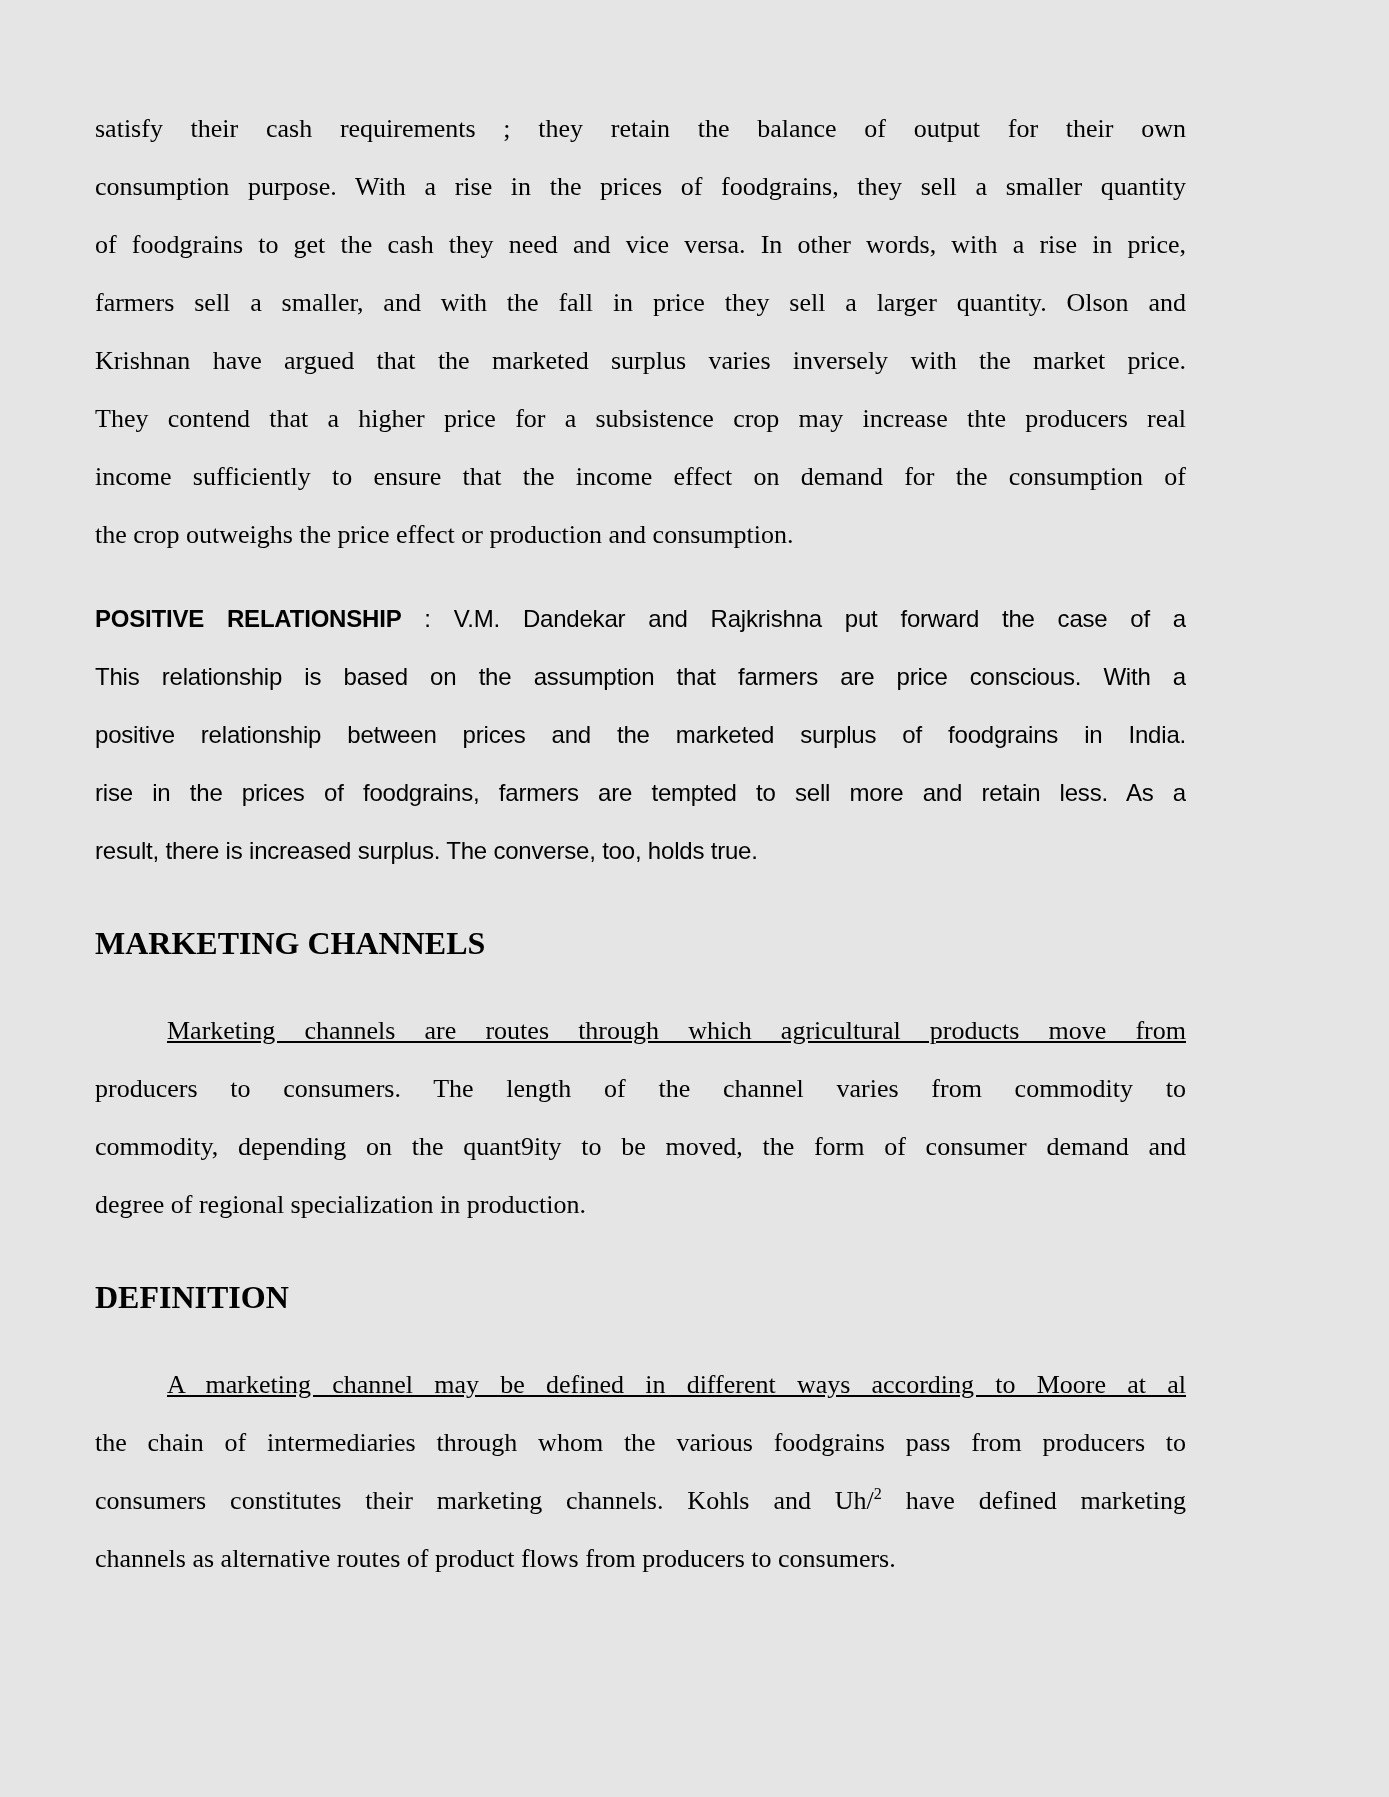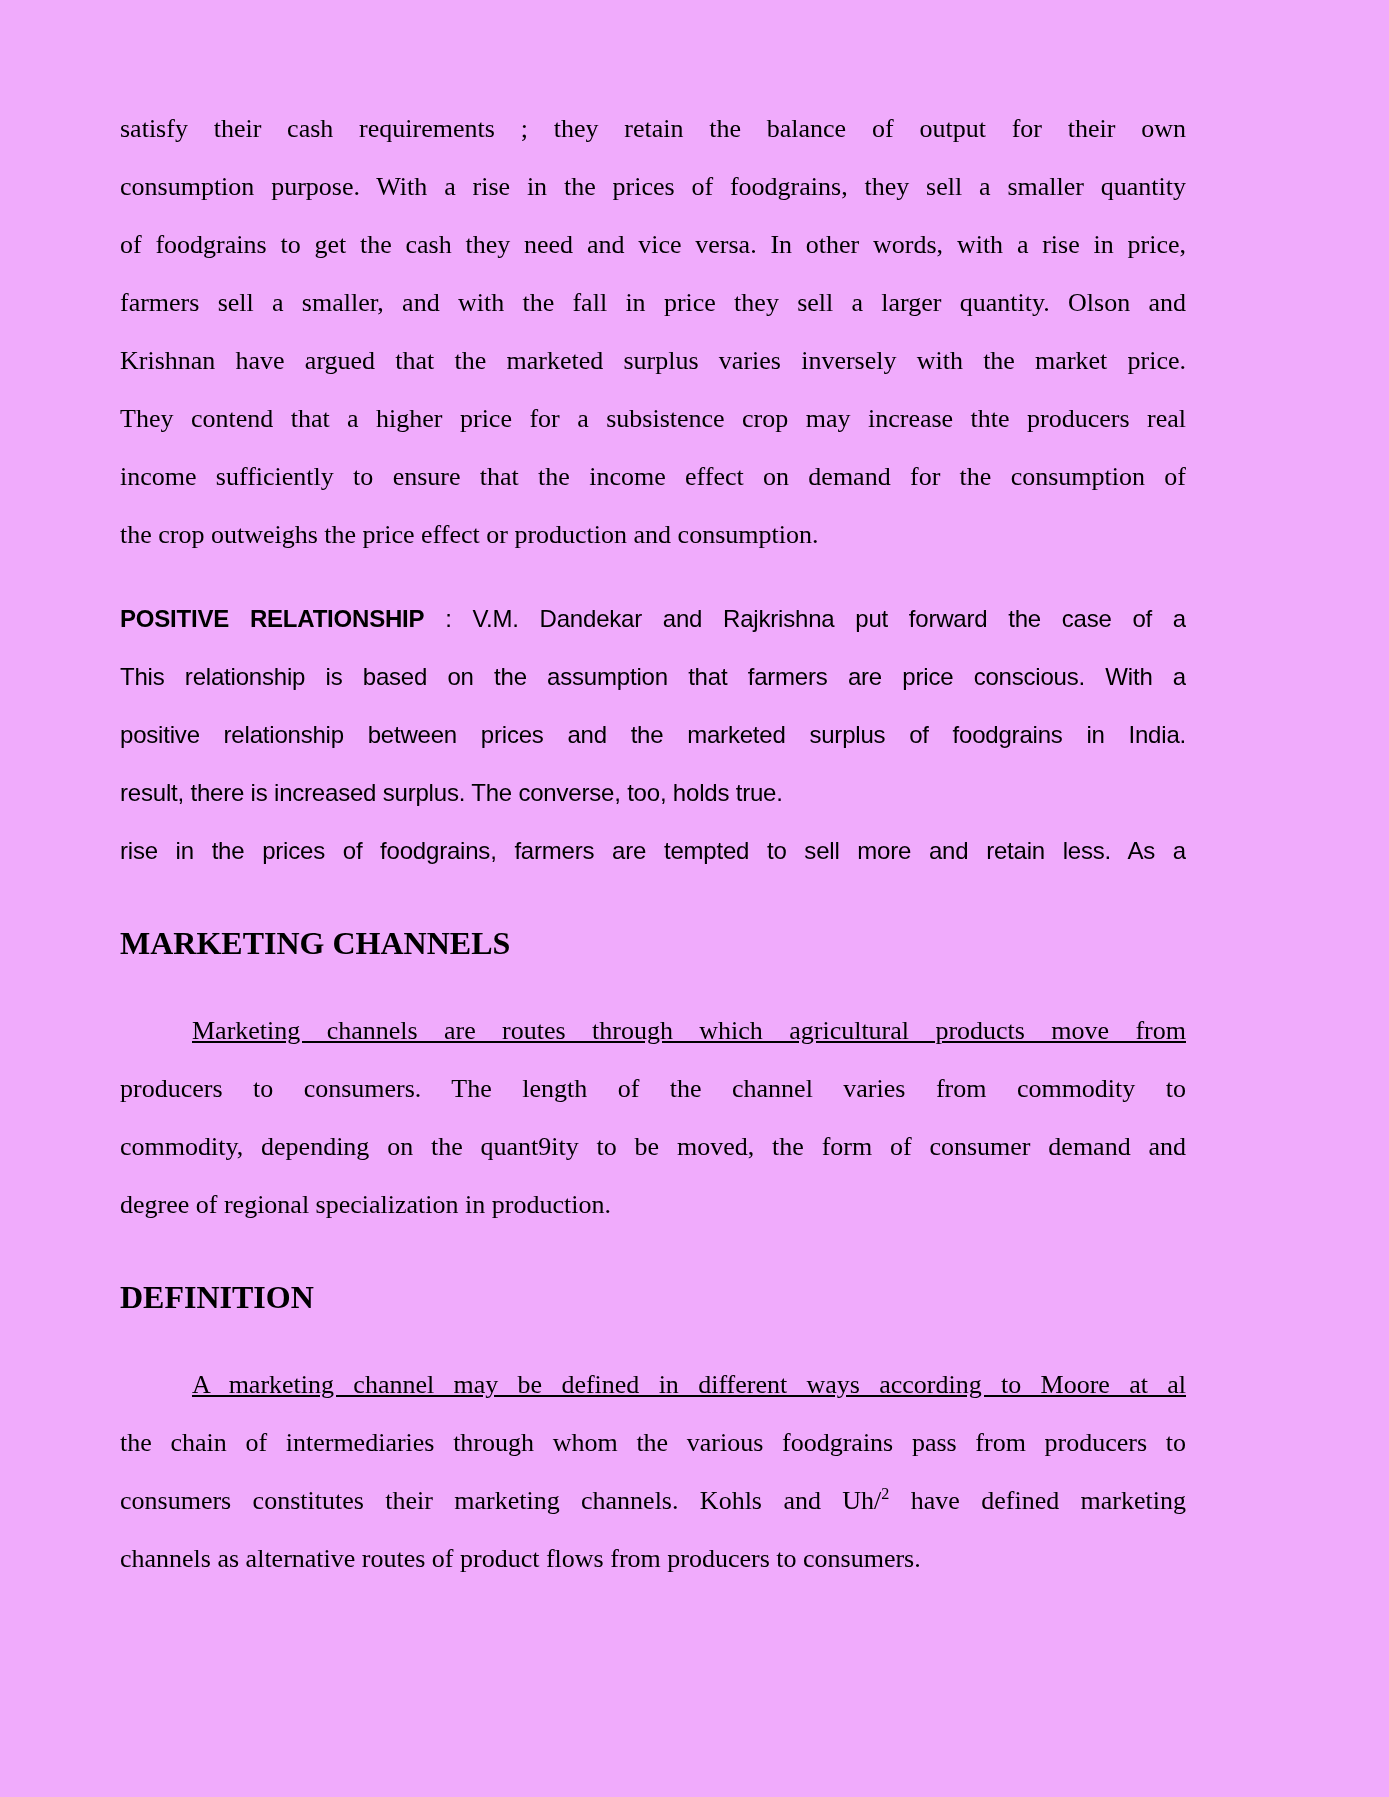--- a/index.html
+++ b/index.html
@@ -5,23 +5,23 @@
   html, body {
     margin: 0;
     padding: 0;
     background: #ffffff;
   }
   .page {
     position: relative;
     width: 1389px;
     height: 1797px;
     box-sizing: border-box;
-    background: #f0abfc;
+    background: #e5e5e5;
     color: #000000;
-    padding: 100px 203px 0 120px;
+    padding: 100px 203px 0 95px;
     overflow: hidden;
   }
   .para {
     margin: 0 0 26px 0;
   }
   .para.serif {
     font-family: "Liberation Serif", "DejaVu Serif", serif;
     font-size: 26px;
     line-height: 58px;
   }
@@ -72,22 +72,22 @@
         <div class="line">farmers sell a smaller, and with the fall in price they sell a larger quantity. Olson and</div>
         <div class="line">Krishnan have argued that the marketed surplus varies inversely with the market price.</div>
         <div class="line">They contend that a higher price for a subsistence crop may increase thte producers real</div>
         <div class="line">income sufficiently to ensure that the income effect on demand for the consumption of</div>
         <div class="line last">the crop outweighs the price effect or production and consumption.</div>
       </div>
       <div class="para sans">
         <div class="line"><b class="lead">POSITIVE RELATIONSHIP</b> : V.M. Dandekar and Rajkrishna put forward the case of a</div>
         <div class="line">This relationship is based on the assumption that farmers are price conscious. With a</div>
         <div class="line">positive relationship between prices and the marketed surplus of foodgrains in India.</div>
+        <div class="line">rise in the prices of foodgrains, farmers are tempted to sell more and retain less.  As a</div>
         <div class="line last">result, there is increased surplus. The converse, too, holds true.</div>
-        <div class="line">rise in the prices of foodgrains, farmers are tempted to sell more and retain less.  As a</div>
       </div>
       <h2 class="heading">MARKETING CHANNELS</h2>
       <div class="para serif">
         <div class="line indent">Marketing channels are routes through which agricultural products move from</div>
         <div class="line">producers to consumers.  The length of the channel varies from commodity to</div>
         <div class="line">commodity, depending on the quant9ity to be moved, the form of consumer demand and</div>
         <div class="line last">degree of regional specialization in production.</div>
       </div>
       <h2 class="heading">DEFINITION</h2>
       <div class="para serif">

